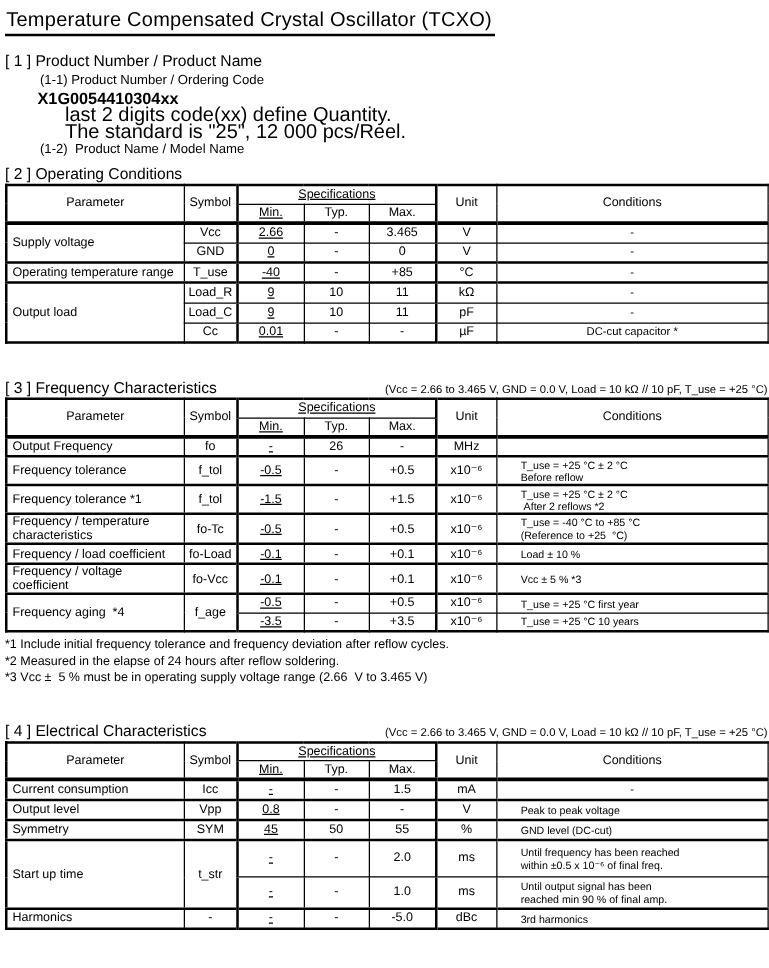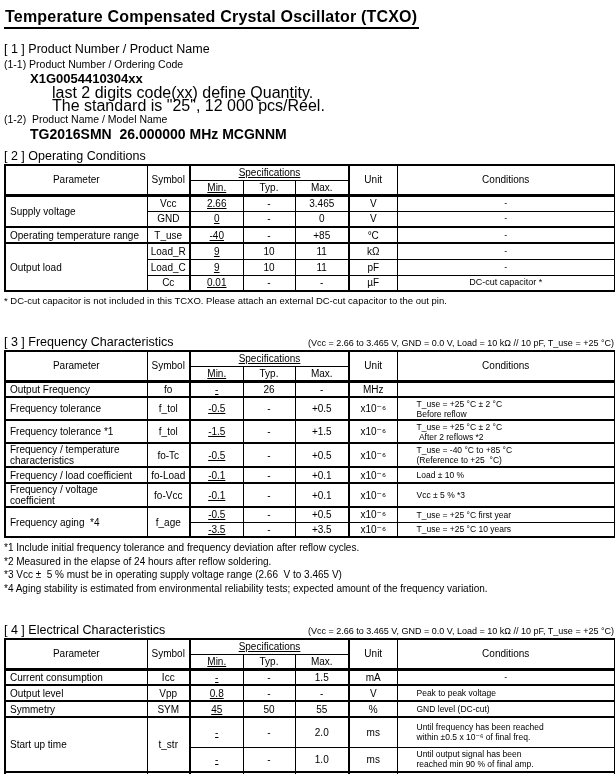--- a/index.html
+++ b/index.html
@@ -4,27 +4,27 @@
 <style>
   html,body{margin:0;padding:0;}
   body{
     width:615px;height:774px;overflow:hidden;background:#fff;color:#000;
     font-family:"Liberation Sans","DejaVu Sans",sans-serif;
   }
   .page{padding:6px 2px 0 4px;}
   .pre{white-space:pre-wrap;}
 
   .doc-title{
-    display:inline-block;font-size:16px;font-weight:bold;
+    display:inline-block;font-size:16px;font-weight:normal;
     border-bottom:2.5px solid #000;padding:0 2px 1px 1px;margin:2px 0 0 0;
     letter-spacing:.2px;
   }
   .features{margin-top:5px;font-size:9.5px;line-height:13.5px;}
   .spacer1{height:13px;}
-  .sub-label{font-size:10.5px;line-height:14px;}
+  .sub-label{font-size:10.5px;line-height:14px;margin-left:28px;}
   .ord-code{font-size:13px;font-weight:bold;line-height:15px;padding-left:26px;}
   .ord-note{font-size:16px;line-height:13px;padding-left:48px;}
   .model-name{font-size:14px;font-weight:bold;line-height:17px;padding-left:26px;}
 
   .sec-head-row{display:flex;align-items:baseline;justify-content:space-between;width:612px;margin-top:6px;}
   .sec-head{font-size:12.5px;line-height:15px;white-space:nowrap;}
   .sec-note{font-size:9px;line-height:12px;white-space:nowrap;padding-right:2px;margin-top:24px;}
 
   table.spec-table{
     border-collapse:collapse;table-layout:fixed;width:610px;
@@ -64,21 +64,20 @@
 
   <div class="spacer1"></div>
 
   <div>
     <div class="sec-head">[ 1 ] Product Number / Product Name</div>
     <div class="sub-label">(1-1) Product Number / Ordering Code</div>
     <div class="ord-code">X1G0054410304xx</div>
     <div class="ord-note">last 2 digits code(xx) define Quantity.</div>
     <div class="ord-note">The standard is "25", 12 000 pcs/Reel.</div>
     <div class="sub-label pre">(1-2)  Product Name / Model Name</div>
-    <div class="model-name pre">TG2016SMN  26.000000 MHz MCGNNM</div>
   </div>
 
   <div class="sec-head-row">
     <div class="sec-head">[ 2 ] Operating Conditions</div>
   </div>
 
   <table class="spec-table">
     <colgroup>
         <col class="c-param">
         <col class="c-sym">
@@ -150,21 +149,20 @@
         <td>Cc</td>
         <td class="bl">0.01</td>
         <td>-</td>
         <td class="br">-</td>
         <td>µF</td>
         <td class="cond-c">DC-cut capacitor *</td>
       </tr>
     </tbody>
   </table>
 
-  <div class="tbl-footnote">* DC-cut capacitor is not included in this TCXO. Please attach an external DC-cut capacitor to the out pin.</div>
 
   <div class="sec-head-row">
     <div class="sec-head">[ 3 ] Frequency Characteristics</div>
     <div class="sec-note">(Vcc = 2.66 to 3.465 V, GND = 0.0 V, Load = 10 kΩ // 10 pF, T_use = +25 °C)</div>
   </div>
 
   <table class="spec-table">
     <colgroup>
         <col class="c-param">
         <col class="c-sym">
@@ -268,21 +266,20 @@
         <td>x10⁻⁶</td>
         <td class="cond">T_use = +25 °C 10 years</td>
       </tr>
     </tbody>
   </table>
 
   <div class="footnotes">
     <div class="pre">*1 Include initial frequency tolerance and frequency deviation after reflow cycles.</div>
     <div class="pre">*2 Measured in the elapse of 24 hours after reflow soldering.</div>
     <div class="pre">*3 Vcc ±  5 % must be in operating supply voltage range (2.66  V to 3.465 V)</div>
-    <div class="pre">*4 Aging stability is estimated from environmental reliability tests; expected amount of the frequency variation.</div>
   </div>
 
   <div class="sec-head-row">
     <div class="sec-head">[ 4 ] Electrical Characteristics</div>
     <div class="sec-note">(Vcc = 2.66 to 3.465 V, GND = 0.0 V, Load = 10 kΩ // 10 pF, T_use = +25 °C)</div>
   </div>
 
   <table class="spec-table">
     <colgroup>
         <col class="c-param">

